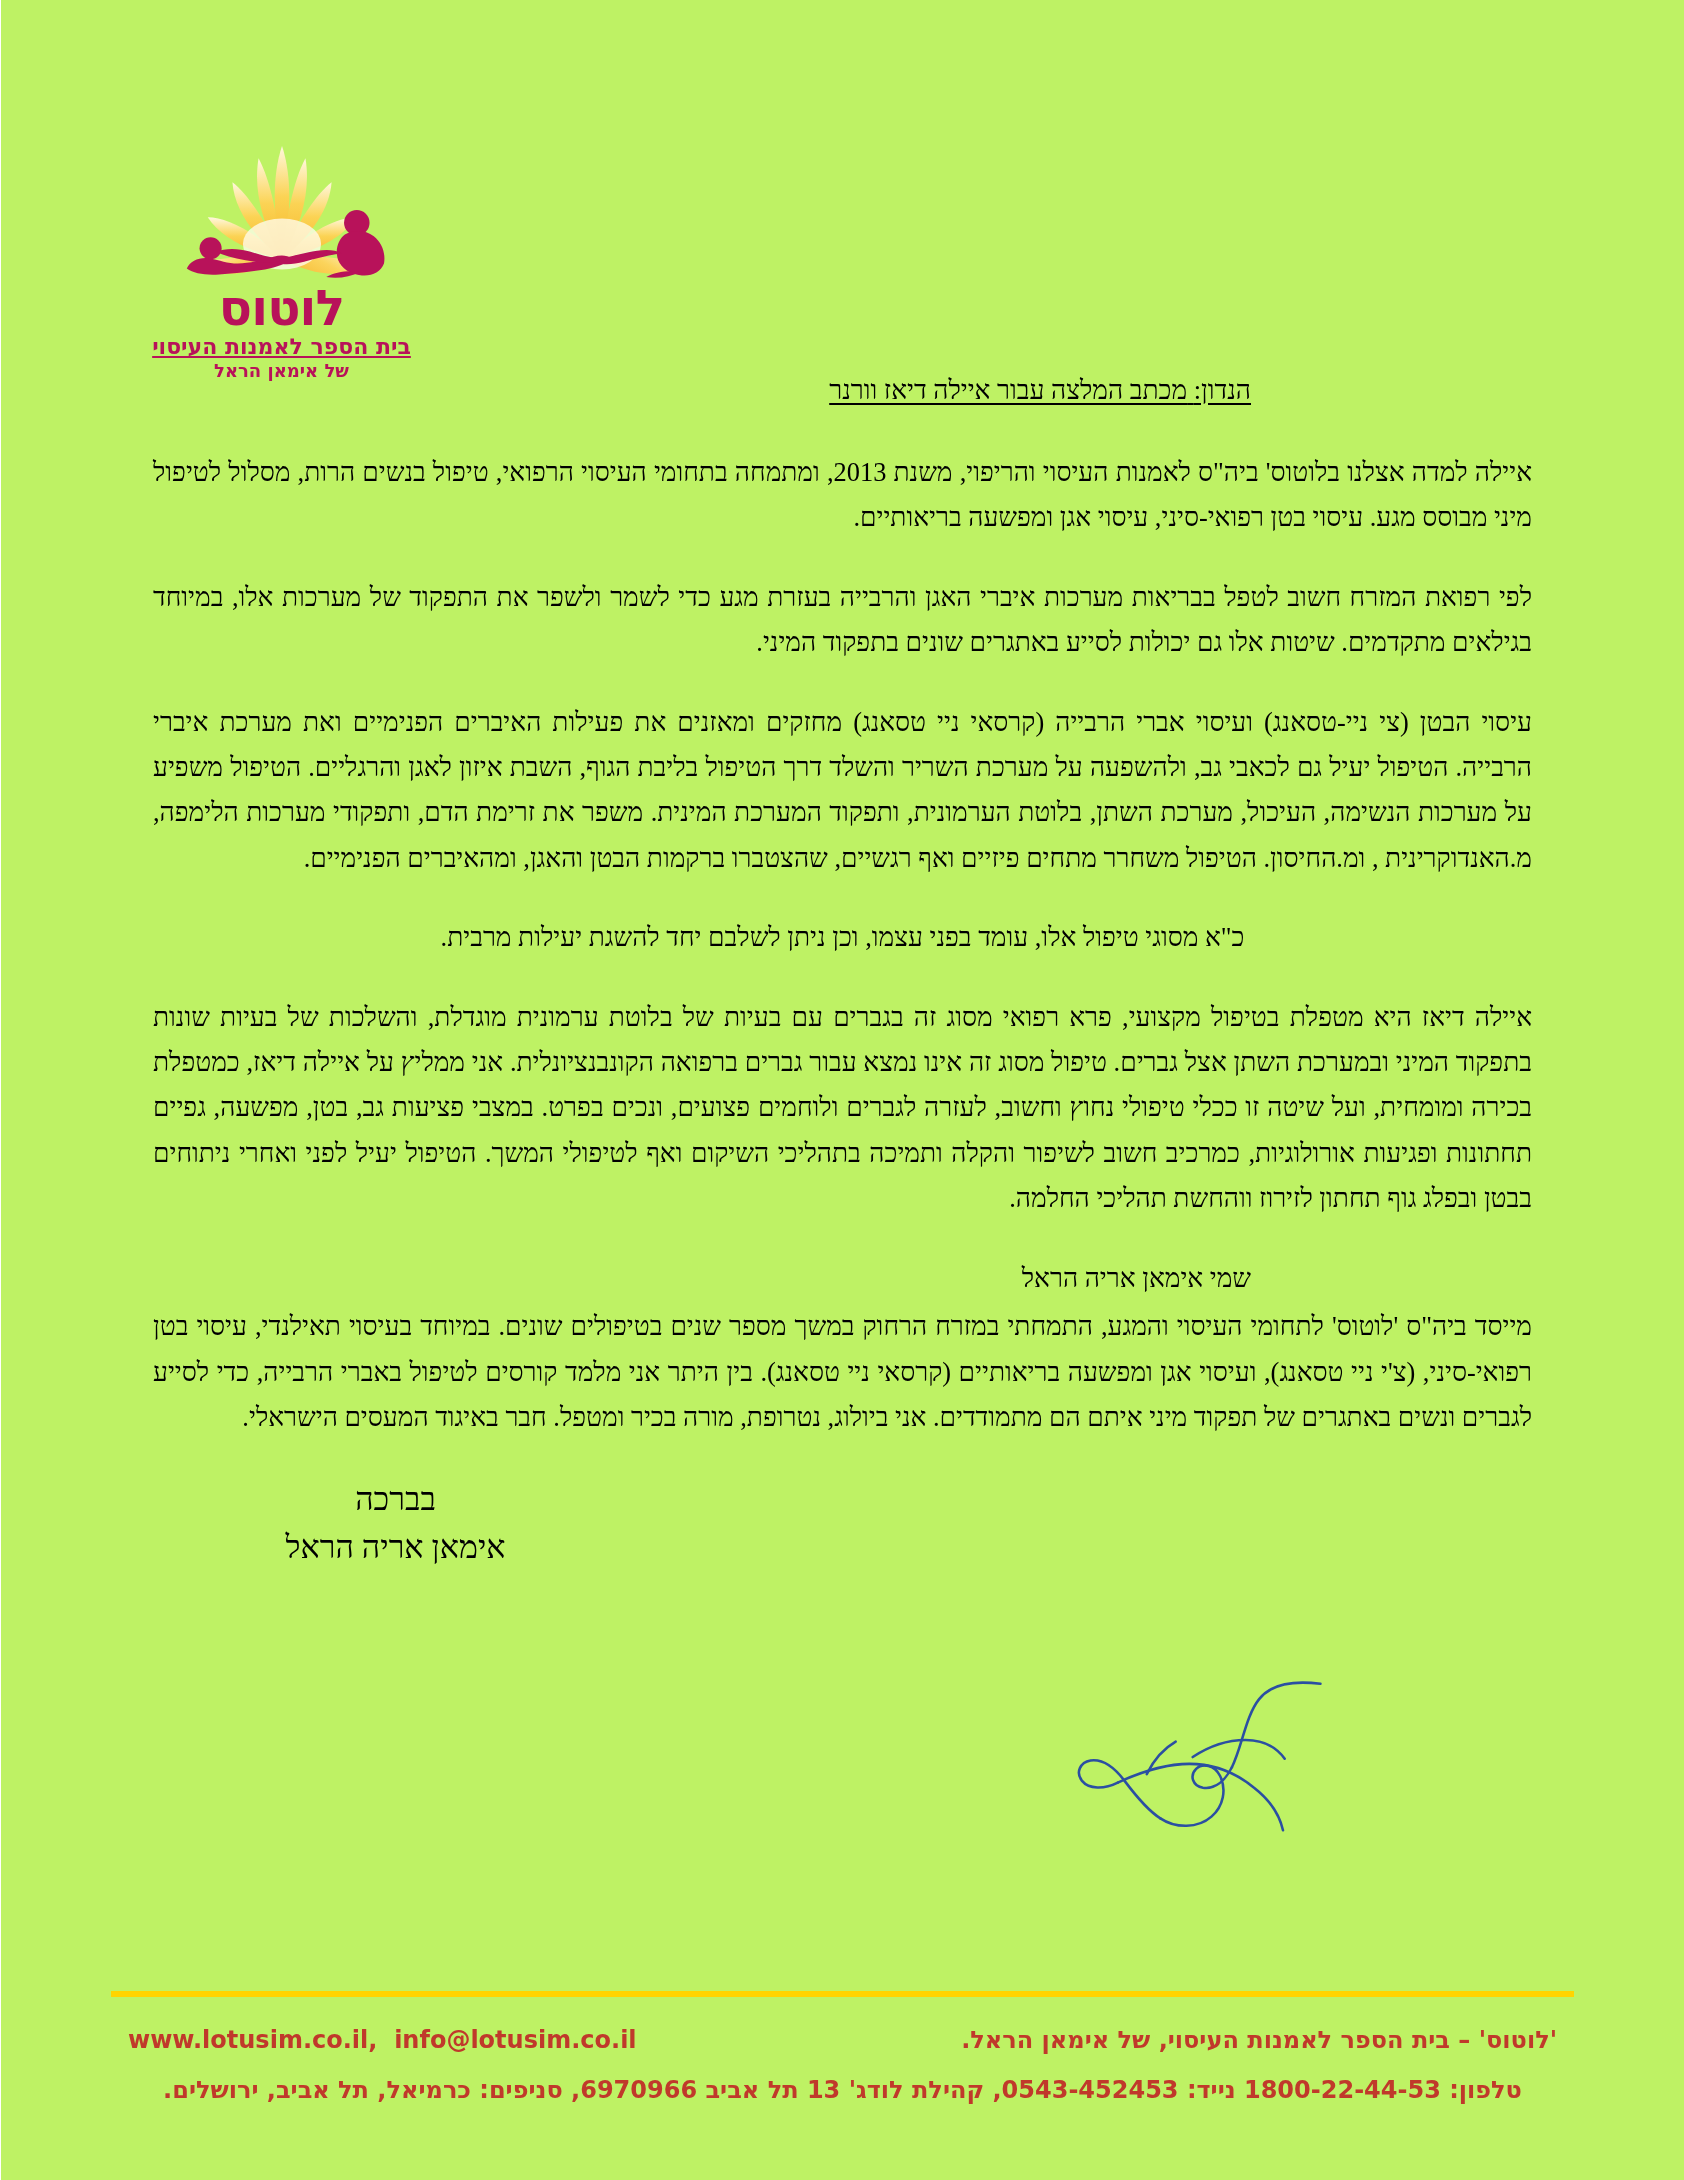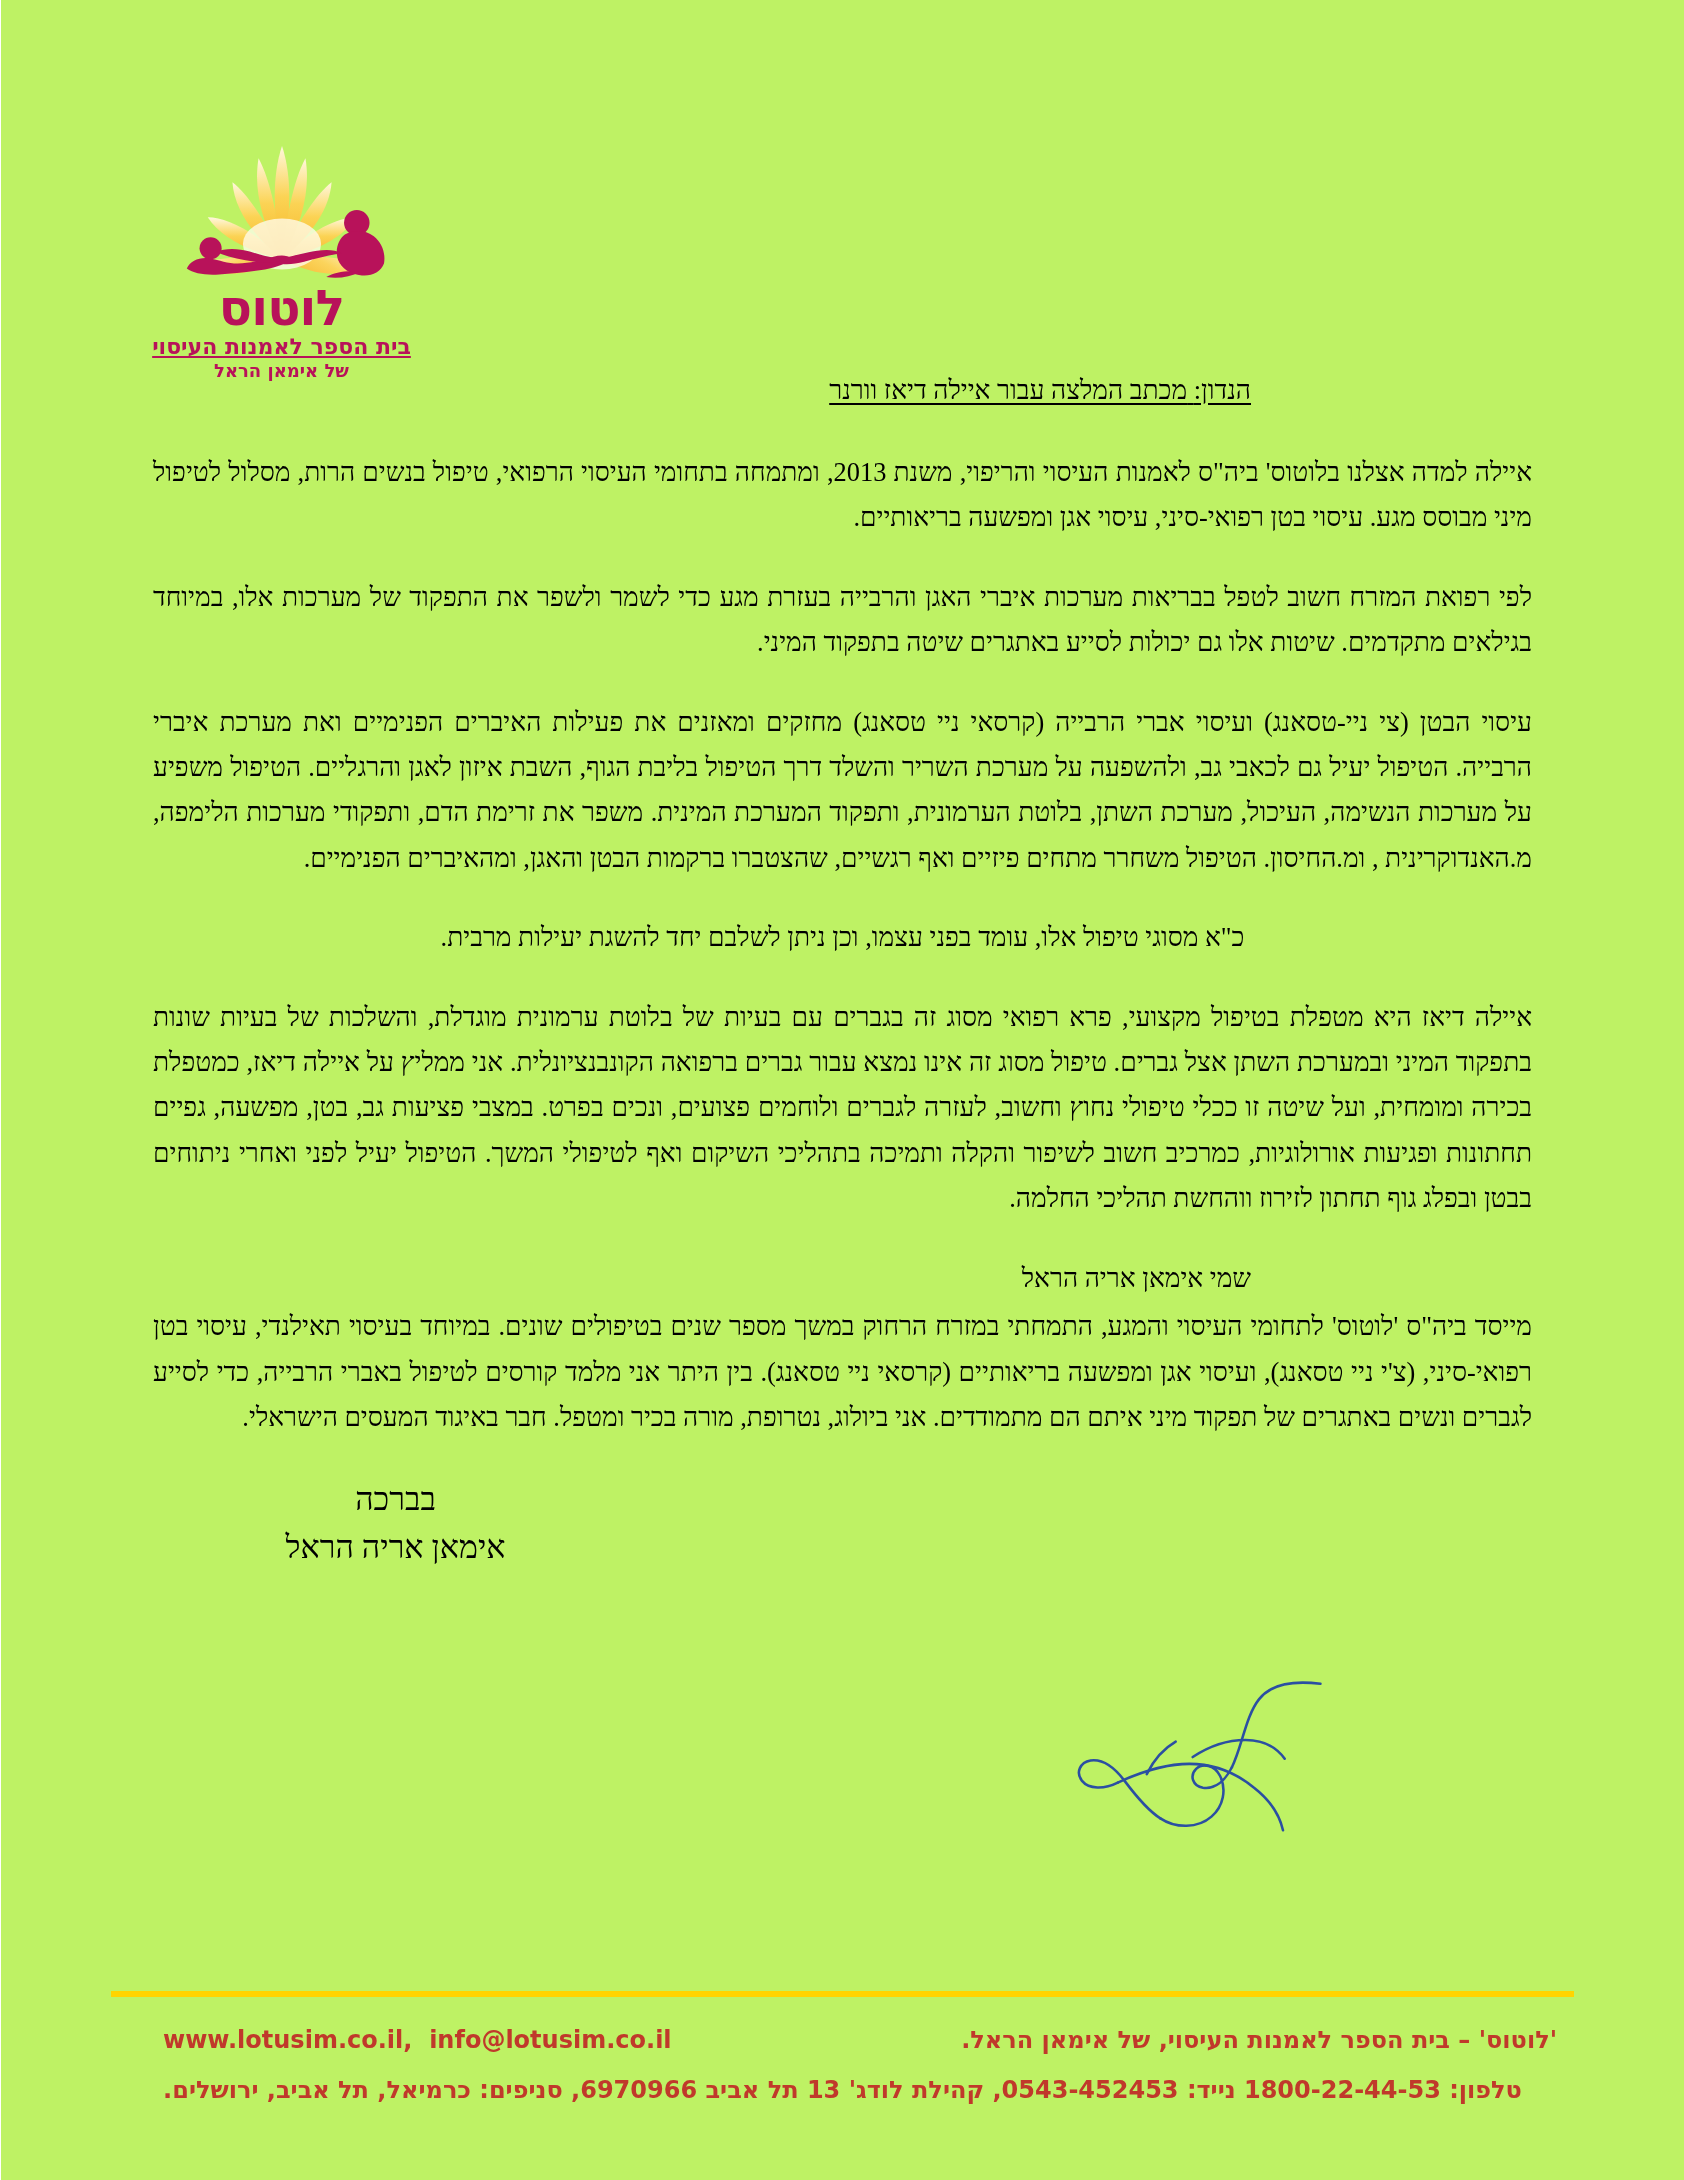--- a/index.html
+++ b/index.html
@@ -157,21 +157,20 @@
     direction: rtl;
     white-space: nowrap;
   }
   .footer-web {
     font-family: "DejaVu Sans", sans-serif;
     font-weight: bold;
     font-size: 24px;
     color: #c0392b;
     direction: ltr;
     white-space: nowrap;
-    margin-left: 35px;
   }
   .footer-row2 {
     text-align: center;
     font-family: "DejaVu Sans", sans-serif;
     font-weight: bold;
     font-size: 24px;
     color: #c0392b;
     direction: rtl;
     padding: 0 56px;
     white-space: nowrap;
@@ -244,21 +243,21 @@
     <div class="logo-sub2">של אימאן הראל</div>
   </div>
 
   <div class="letter">
 
 
     <p class="subject"><span class="u">הנדון:</span><span class="u">&nbsp;</span><span class="u">מכתב המלצה עבור איילה דיאז וורנר</span></p>
 
     <p class="para">איילה למדה אצלנו בלוטוס' ביה"ס לאמנות העיסוי והריפוי, משנת 2013, ומתמחה בתחומי העיסוי הרפואי, טיפול בנשים הרות, מסלול לטיפול מיני מבוסס מגע. עיסוי בטן רפואי-סיני, עיסוי אגן ומפשעה בריאותיים.</p>
 
-    <p class="para">לפי רפואת המזרח חשוב לטפל בבריאות מערכות איברי האגן והרבייה בעזרת מגע כדי לשמר ולשפר את התפקוד של מערכות אלו, במיוחד בגילאים מתקדמים. שיטות אלו גם יכולות לסייע באתגרים שיטה בתפקוד המיני.</p>
+    <p class="para">לפי רפואת המזרח חשוב לטפל בבריאות מערכות איברי האגן והרבייה בעזרת מגע כדי לשמר ולשפר את התפקוד של מערכות אלו, במיוחד בגילאים מתקדמים. שיטות אלו גם יכולות לסייע באתגרים שונים בתפקוד המיני.</p>
 
     <p class="para">עיסוי הבטן (צי ניי-טסאנג) ועיסוי אברי הרבייה (קרסאי ניי טסאנג) מחזקים ומאזנים את פעילות האיברים הפנימיים ואת מערכת איברי הרבייה. הטיפול יעיל גם לכאבי גב, ולהשפעה על מערכת השריר והשלד דרך הטיפול בליבת הגוף, השבת איזון לאגן והרגליים. הטיפול משפיע על מערכות הנשימה, העיכול, מערכת השתן, בלוטת הערמונית, ותפקוד המערכת המינית. משפר את זרימת הדם, ותפקודי מערכות הלימפה, מ.האנדוקרינית , ומ.החיסון. הטיפול משחרר מתחים פיזיים ואף רגשיים, שהצטברו ברקמות הבטן והאגן, ומהאיברים הפנימיים.</p>
 
     <p class="short-line">כ"א מסוגי טיפול אלו, עומד בפני עצמו, וכן ניתן לשלבם יחד להשגת יעילות מרבית.</p>
 
     <p class="para">איילה דיאז היא מטפלת בטיפול מקצועי, פרא רפואי מסוג זה בגברים עם בעיות של בלוטת ערמונית מוגדלת, והשלכות של בעיות שונות בתפקוד המיני ובמערכת השתן אצל גברים. טיפול מסוג זה אינו נמצא עבור גברים ברפואה הקונבנציונלית. אני ממליץ  על איילה דיאז, כמטפלת בכירה ומומחית, ועל שיטה זו ככלי טיפולי נחוץ וחשוב, לעזרה לגברים ולוחמים פצועים, ונכים בפרט. במצבי פציעות גב, בטן, מפשעה, גפיים תחתונות ופגיעות אורולוגיות, כמרכיב חשוב לשיפור והקלה ותמיכה בתהליכי השיקום ואף לטיפולי המשך. הטיפול יעיל לפני ואחרי ניתוחים בבטן ובפלג גוף תחתון לזירוז ווהחשת תהליכי החלמה.</p>
 
     <p class="sig-name-head">שמי אימאן אריה הראל</p>
 
     <p class="para">מייסד ביה"ס 'לוטוס' לתחומי העיסוי והמגע, התמחתי במזרח הרחוק במשך מספר שנים בטיפולים שונים. במיוחד בעיסוי תאילנדי, עיסוי בטן רפואי-סיני, (צ'י ניי טסאנג), ועיסוי אגן ומפשעה בריאותיים (קרסאי ניי טסאנג). בין היתר אני מלמד קורסים לטיפול באברי הרבייה, כדי לסייע לגברים ונשים באתגרים של תפקוד מיני איתם הם מתמודדים. אני ביולוג, נטרופת, מורה בכיר ומטפל. חבר באיגוד המעסים הישראלי.</p>

